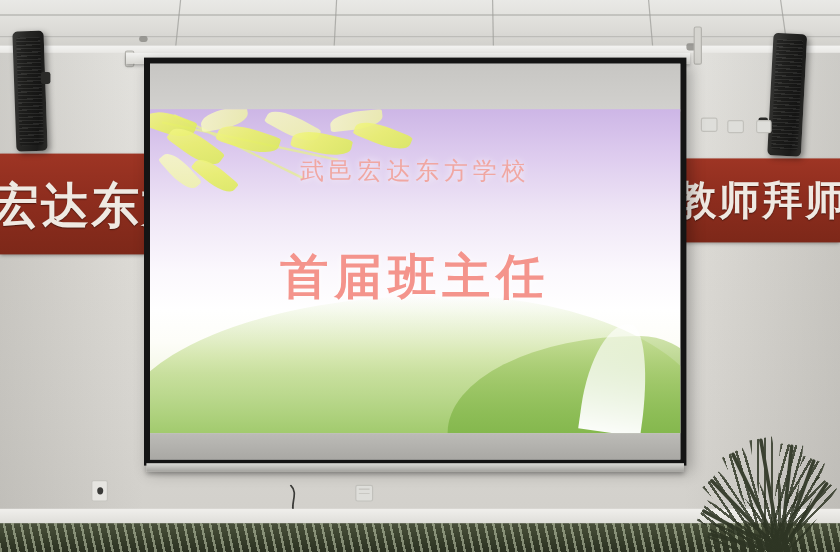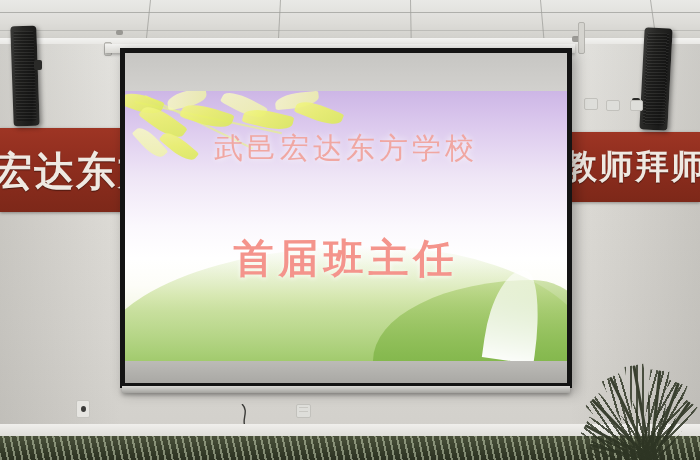--- a/index.html
+++ b/index.html
@@ -126,29 +126,29 @@
     position:absolute;border-radius:60% 10% 60% 10%;
     background:linear-gradient(130deg,#f2f58a 0%,#e9f06a 45%,#d9e85a 100%);
     opacity:.9;
   }
   .leaf.pale{background:linear-gradient(130deg,#fafcc6,#eef3a0);opacity:.8;}
   .branch{position:absolute;background:#e4ea9a;height:2px;opacity:.85;transform-origin:left center;}
 
   
   .slide-school{
     position:absolute;left:0;right:0;top:38px;text-align:center;
-    font-size:29px;letter-spacing:4px;color:#f0a7a2;font-weight:500;
+    font-size:20px;letter-spacing:4px;color:#f0a7a2;font-weight:500;
     text-shadow:0 0 6px rgba(255,255,255,.85);
   }
   .slide-title{
     position:absolute;left:0;right:0;text-align:center;
     font-size:40px;font-weight:700;letter-spacing:5px;
     color:#f4948c;text-shadow:0 1px 5px rgba(255,255,255,.8);
   }
-  .slide-title.l1{top:112px;margin-top:28px;}
+  .slide-title.l1{top:112px;}
   .slide-title.l2{top:166px;}
 
   .screen-bottom-bar{
     position:absolute;left:0;bottom:0;width:100%;height:22px;
     background:linear-gradient(180deg,#bcbbb7,#a9a8a4);
   }
   .screen-weight{
     position:absolute;left:122px;top:386px;width:448px;height:7px;
     background:linear-gradient(180deg,#dadad6,#a3a29e);
     box-shadow:0 2px 4px rgba(0,0,0,.3);

